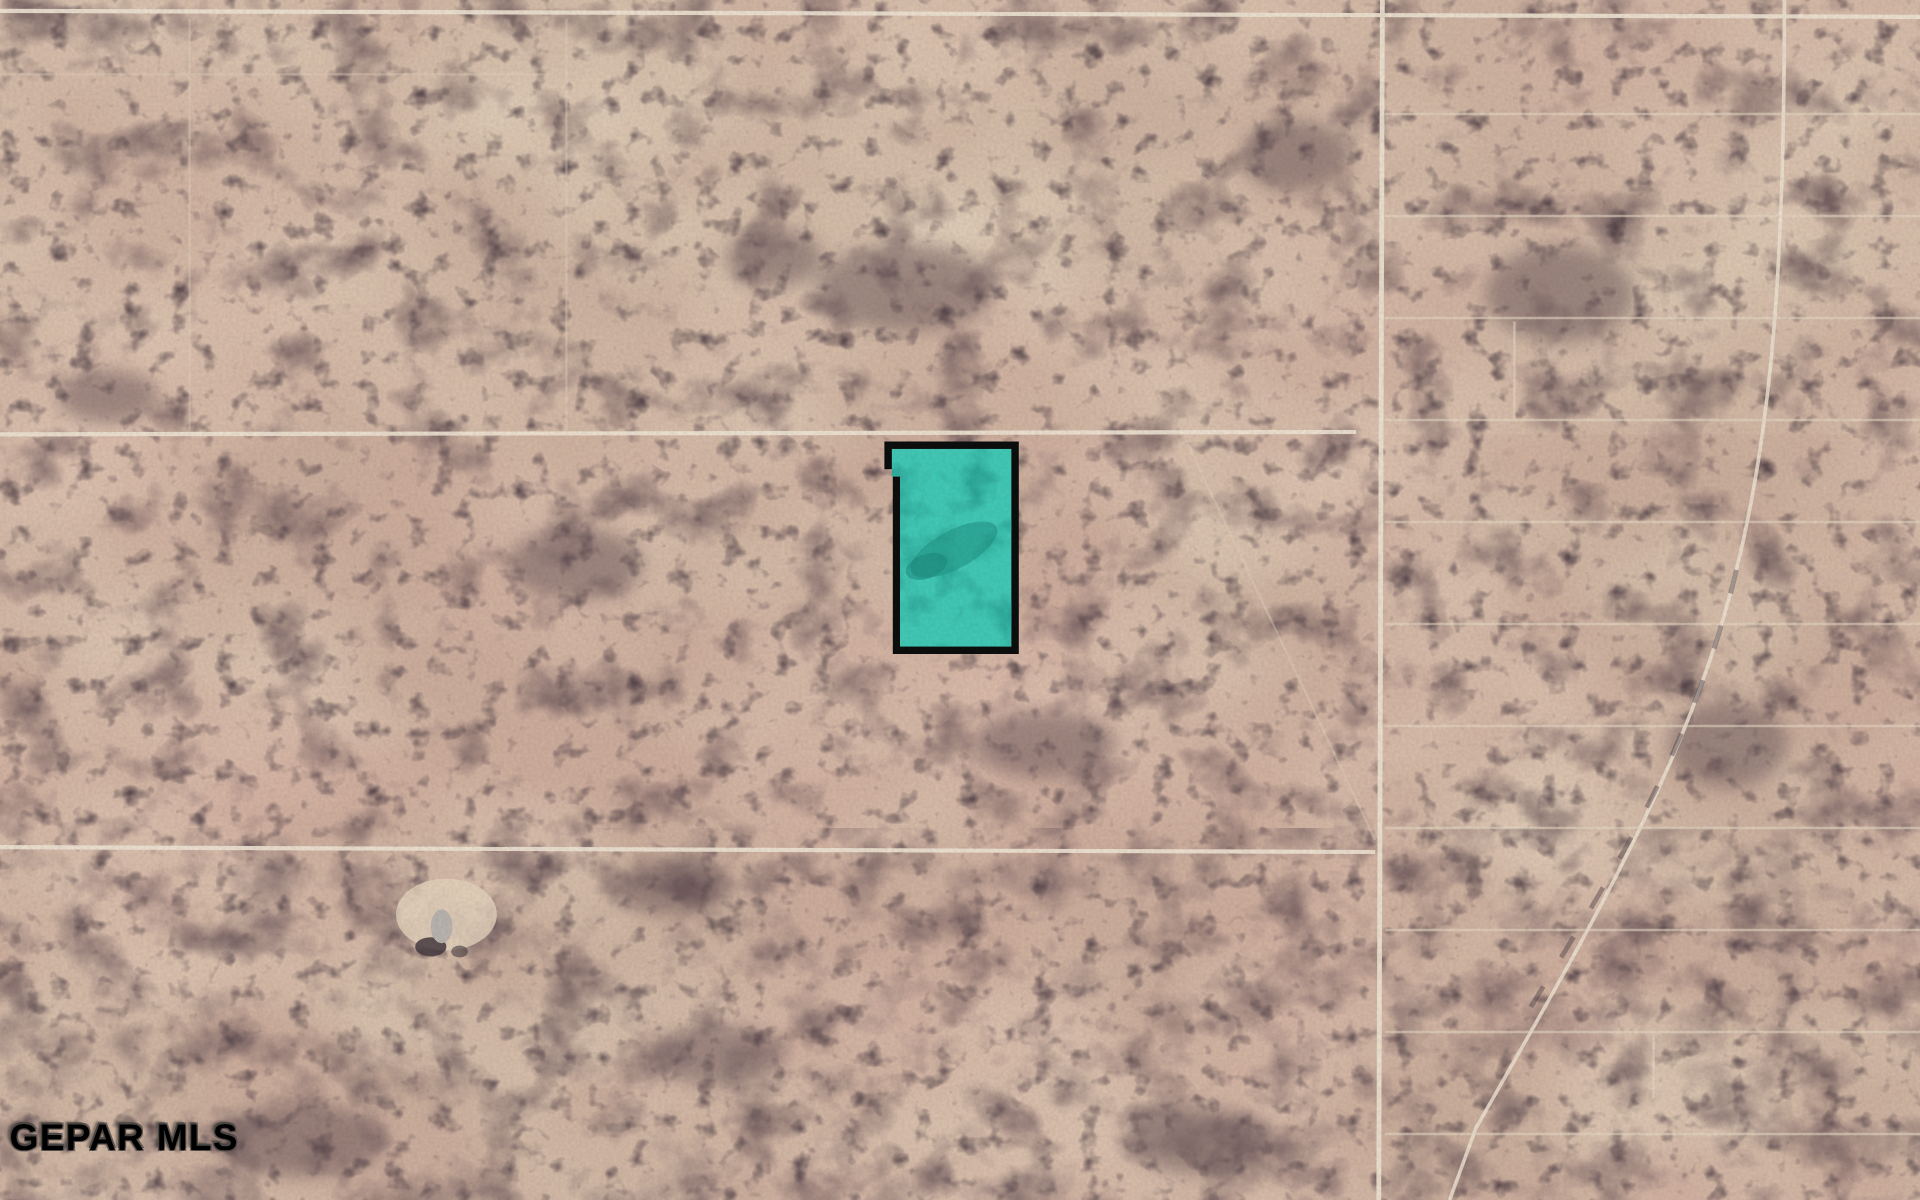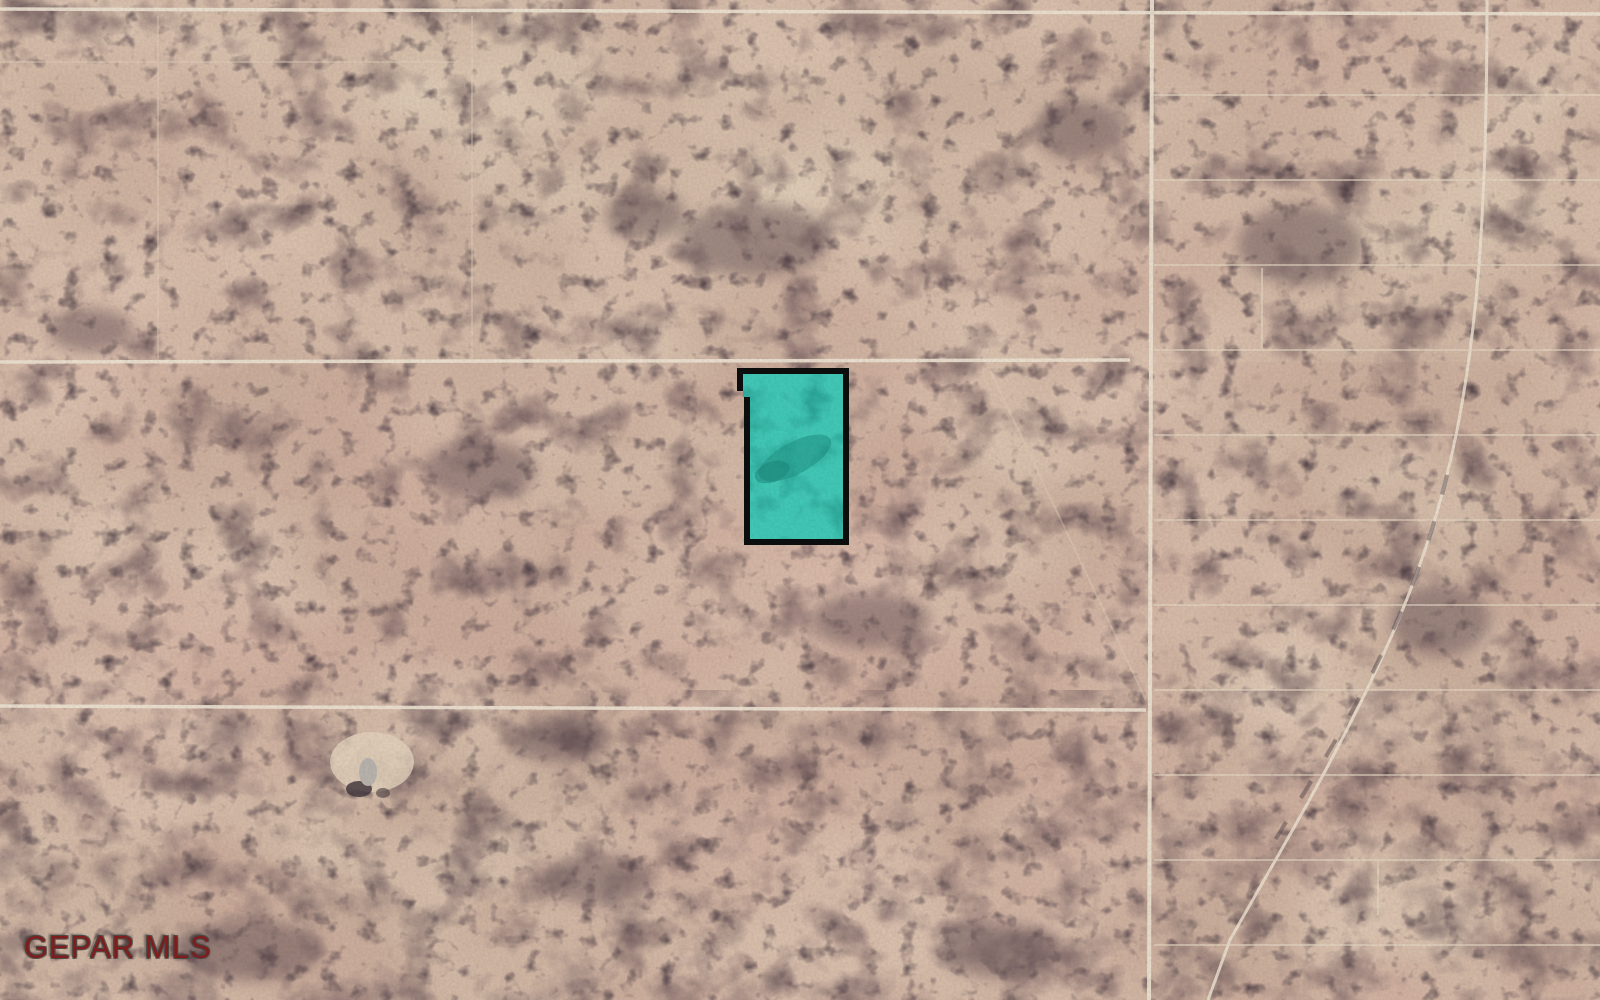--- a/index.html
+++ b/index.html
@@ -7,27 +7,27 @@
     position: relative;
     width: 1600px;
     height: 1000px;
     overflow: hidden;
     background: #c9ad9b;
     font-family: "Liberation Sans", sans-serif;
   }
   #stage svg { position: absolute; left: 0; top: 0; display: block; }
   .watermark {
     position: absolute;
-    left: 24px;
+    left: 8px;
     top: 930px;
     font-family: "Liberation Sans", sans-serif;
     font-size: 31px;
-    font-weight: 400;
+    font-weight: 700;
     letter-spacing: 1px;
-    color: #7f1d1d;
+    color: #000000;
     text-shadow:
       -1px -1px 0 #4a4644,
        1px -1px 0 rgba(70,66,64,.75),
       -1px  1px 0 rgba(70,66,64,.75),
        1px  1px 0 rgba(70,66,64,.6),
       -3px -2px 2px rgba(30,28,26,.45);
     user-select: none;
     pointer-events: none;
   }
 </style>

